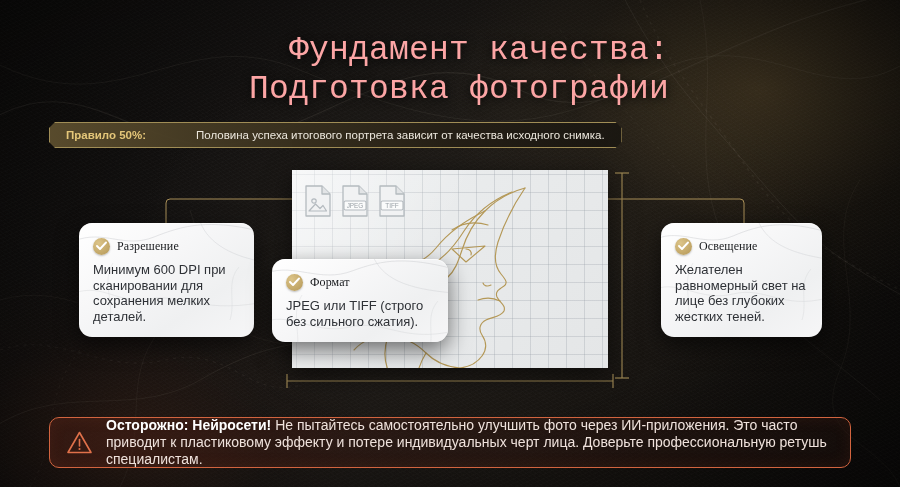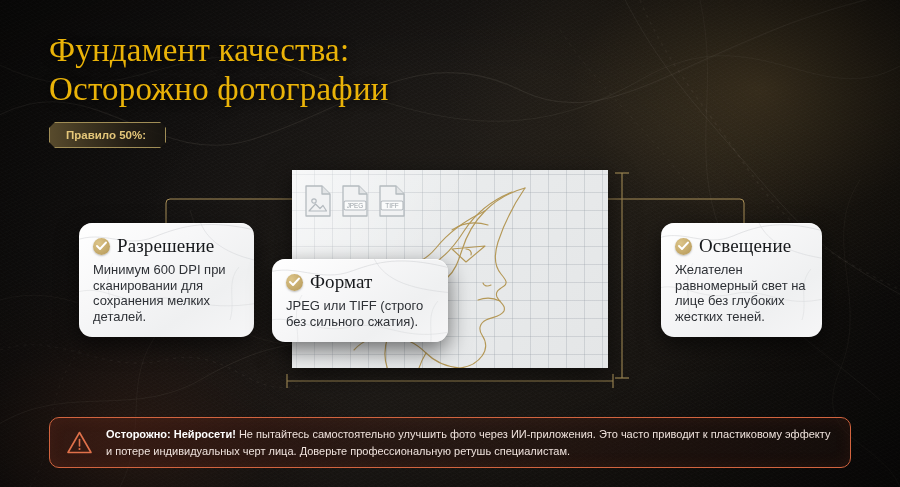--- a/index.html
+++ b/index.html
@@ -30,25 +30,26 @@
     mix-blend-mode:screen;
   }
   .vignette{
     position:absolute;inset:0;
     background:radial-gradient(ellipse 700px 430px at 450px 243px, rgba(0,0,0,0) 40%, rgba(0,0,0,0.55) 100%);
   }
 
   
   .heading{
     position:absolute;left:49px;top:31px;width:620px;
-    font-family:Liberation Serif, serif;
-    color:#eab308;
+    font-family:Liberation Mono, monospace;
+    color:#fca5a5;
     font-size:33px;line-height:39px;
     letter-spacing:.2px;
     text-shadow:0 2px 10px rgba(0,0,0,.8);
+    text-align:right;
   }
   .heading .l2{display:block;}
 
   
   .rule-banner{
     position:absolute;left:49px;top:122px;height:24px;
     display:flex;align-items:center;
     padding:0 16px;
     background:linear-gradient(90deg, rgba(92,78,46,.95) 0%, rgba(66,56,34,.92) 32%, rgba(38,32,22,.88) 70%, rgba(24,21,16,.85) 100%);
     border:1px solid #a08d56;
@@ -99,41 +100,41 @@
   .card-head{display:flex;align-items:center;gap:7px;margin-bottom:7px;}
   .check{
     width:17px;height:17px;border-radius:50%;
     background:radial-gradient(circle at 33% 30%, #dcc489 0%, #c6ab6c 55%, #b2975a 100%);
     box-shadow:0 1px 2px rgba(0,0,0,.25);
     flex:0 0 auto;position:relative;
   }
   .check svg{position:absolute;left:3px;top:3.5px;}
   .card-title{
     font-family:"Liberation Serif", serif;
-    font-size:19px;color:#17191c;line-height:18px;letter-spacing:.1px;
+    font-size:12px;color:#17191c;line-height:18px;letter-spacing:.1px;
   }
   .card-body{
     font-size:13px;line-height:15.5px;color:#2e3136;
   }
 
   #card-left{left:79px;top:223px;width:175px;}
   #card-mid{left:272px;top:259px;width:176px;}
   #card-right{left:661px;top:223px;width:161px;}
 
   
   .warn{
     position:absolute;left:49px;top:417px;width:802px;height:51px;
     border:1px solid #d2643f;border-radius:10px;
     background:linear-gradient(90deg, rgba(72,30,20,.55) 0%, rgba(58,26,18,.40) 45%, rgba(44,22,16,.30) 100%);
     display:flex;align-items:center;gap:13px;
     padding:0 16px;box-sizing:border-box;
     box-shadow:0 0 16px rgba(200,80,45,.10) inset;
   }
   .warn .tri{flex:0 0 auto;}
-  .warn-text{font-size:11px;line-height:17px;color:#efe2dc;}
+  .warn-text{font-size:14px;line-height:17px;color:#efe2dc;}
   .warn-text .w-strong{color:#ffffff;font-weight:bold;}
 </style>
 </head>
 <body>
 
 <div id="stage">
 
   <div class="bg-base"></div>
 
   <svg class="veins" width="900" height="487" viewBox="0 0 900 487">
@@ -156,25 +157,26 @@
       <path d="M0 350 C 60 330, 100 375, 165 360 S 250 400, 300 385" stroke-width="1.1"></path>
       <path d="M30 487 C 60 440, 40 400, 80 350" stroke-width="0.9"></path>
     </g>
   </svg>
 
   <div class="grain"></div>
   <div class="vignette"></div>
 
   <div class="heading">
     <span class="l1">Фундамент качества:</span>
-    <span class="l2">Осторожно фотографии</span>
+    <span class="l2">Подготовка фотографии</span>
   </div>
 
   <div class="rule-banner">
     <span class="b-strong">Правило 50%:</span>
+    <span>Половина успеха итогового портрета зависит от качества исходного снимка.</span>
   </div>
 
   <svg class="connectors" width="900" height="487" viewBox="0 0 900 487">
     <g fill="none" stroke="#a98f58" stroke-width="1">
 
       <path d="M166 250 L166 203 Q166 199 170 199 L292 199"></path>
 
       <path d="M360 290 L360 227"></path>
 
       <path d="M744 250 L744 203 Q744 199 740 199 L608 199"></path>

